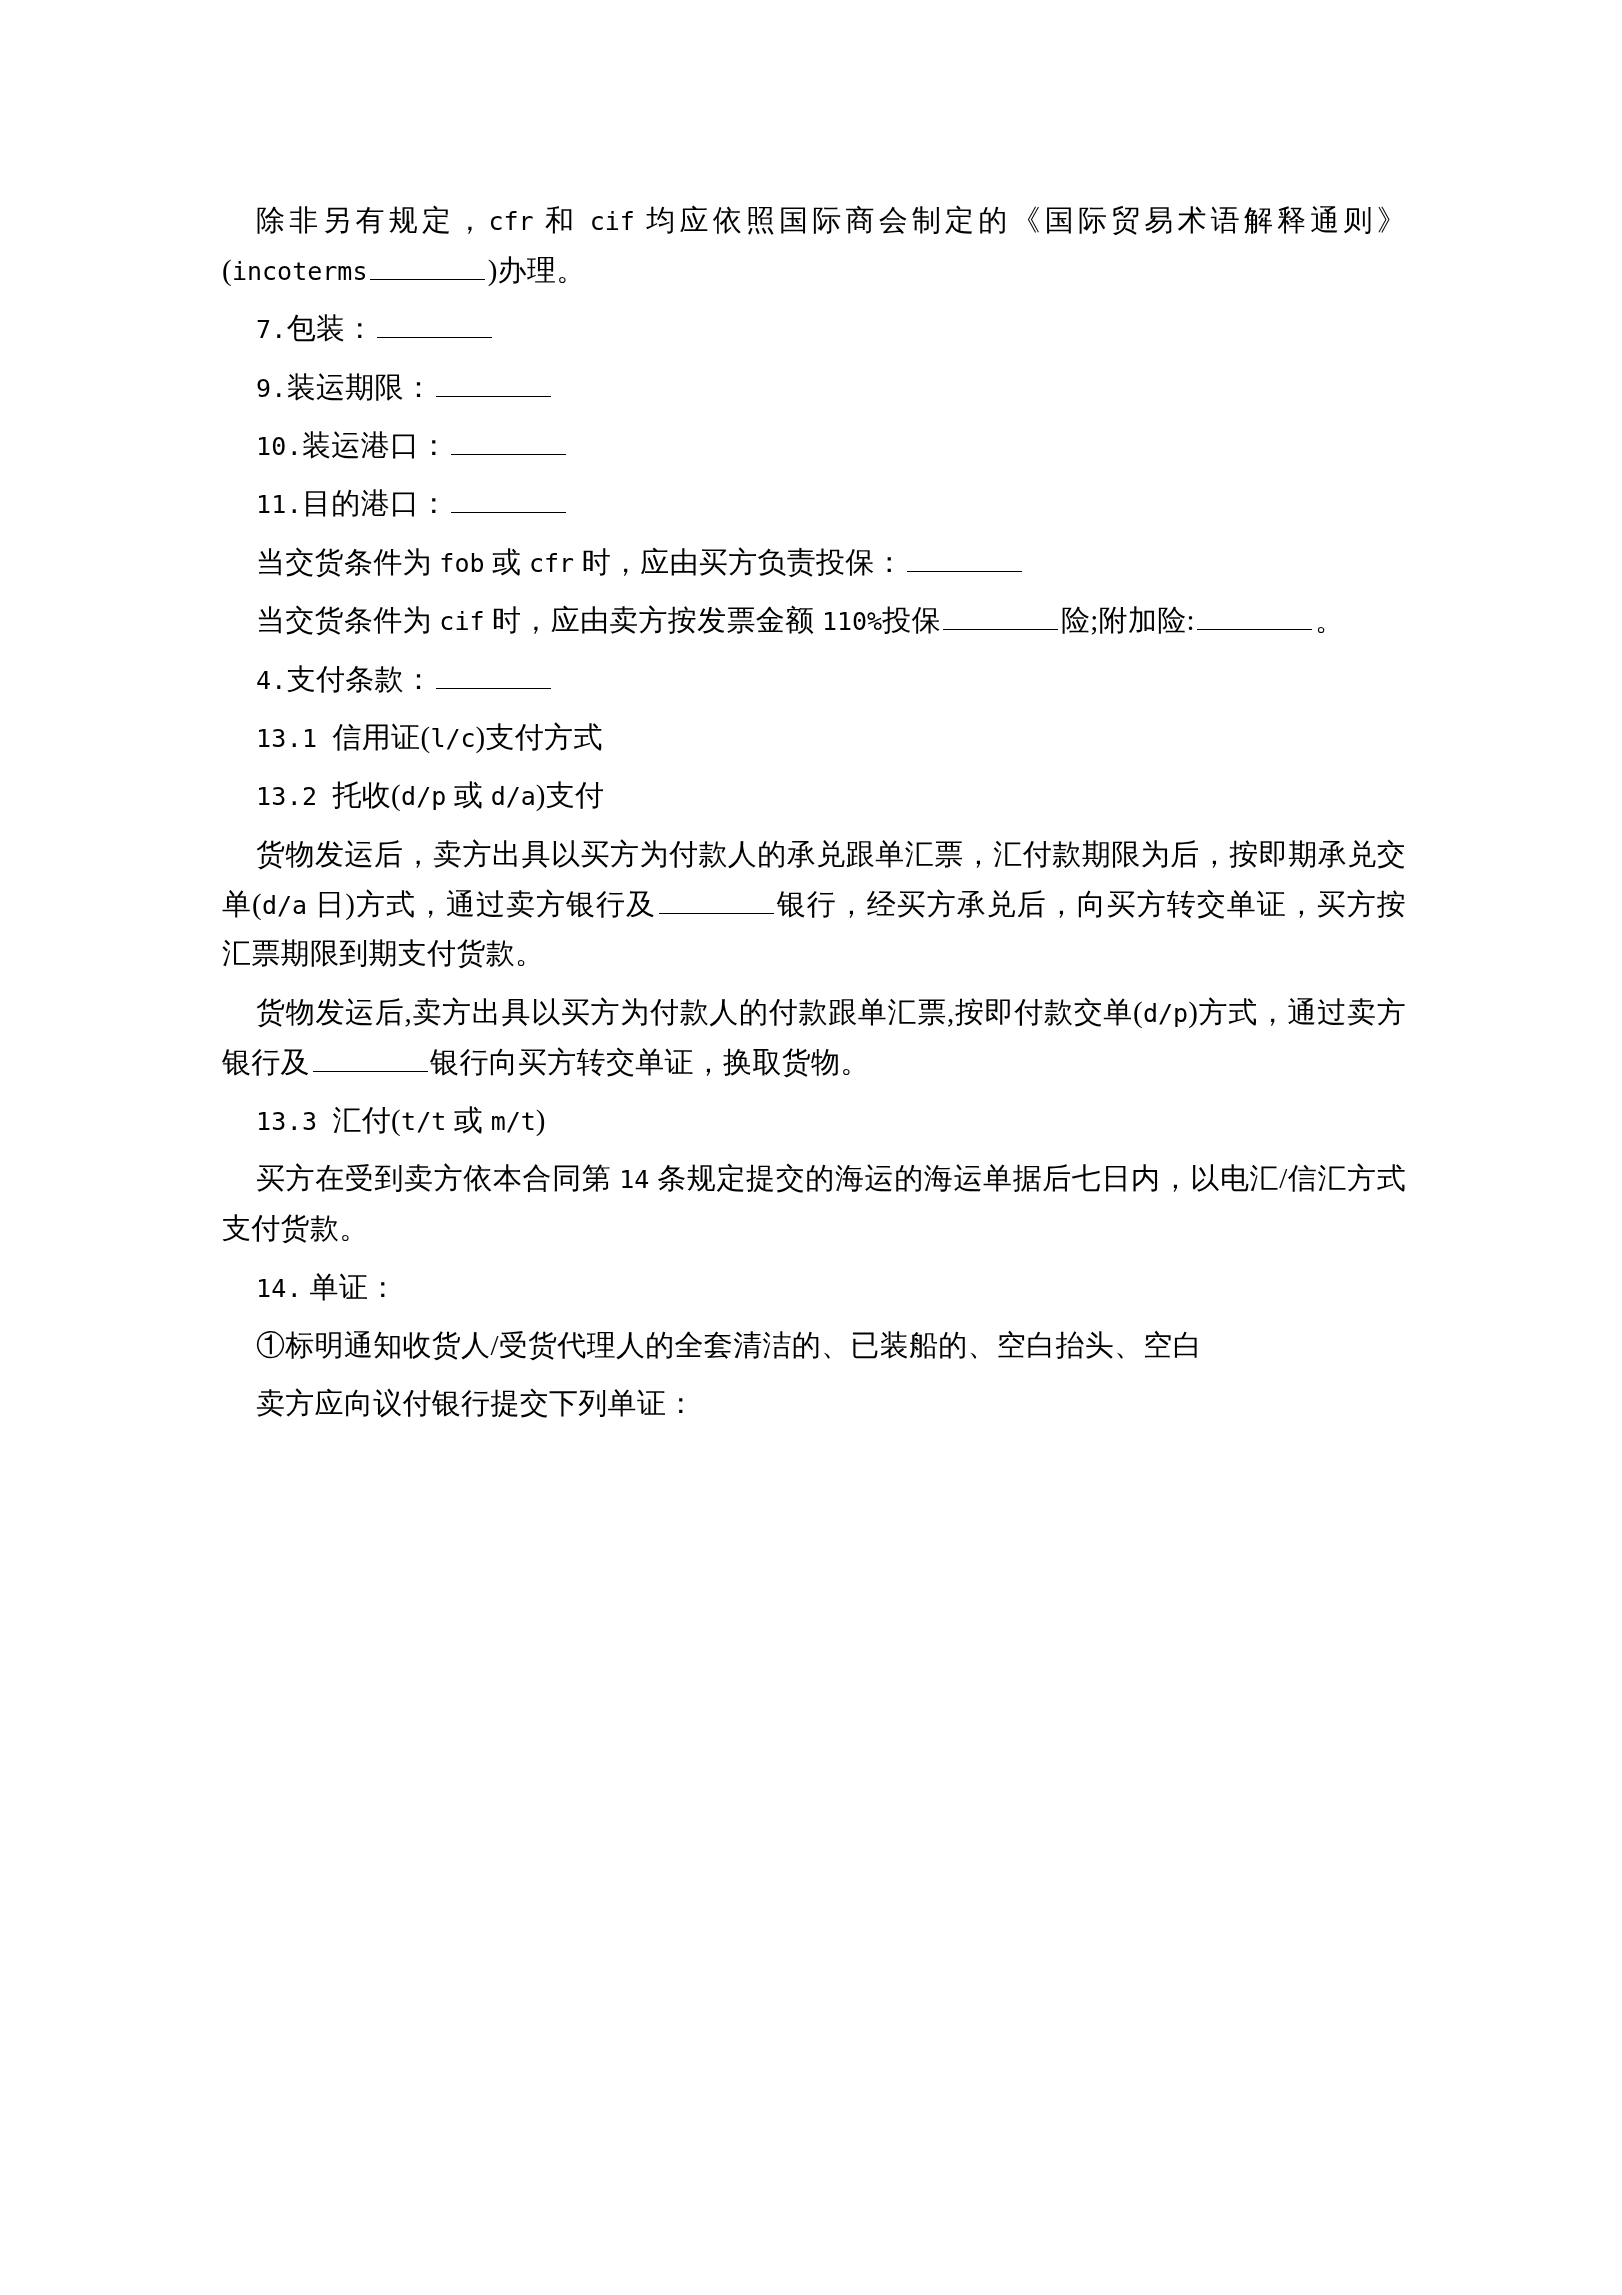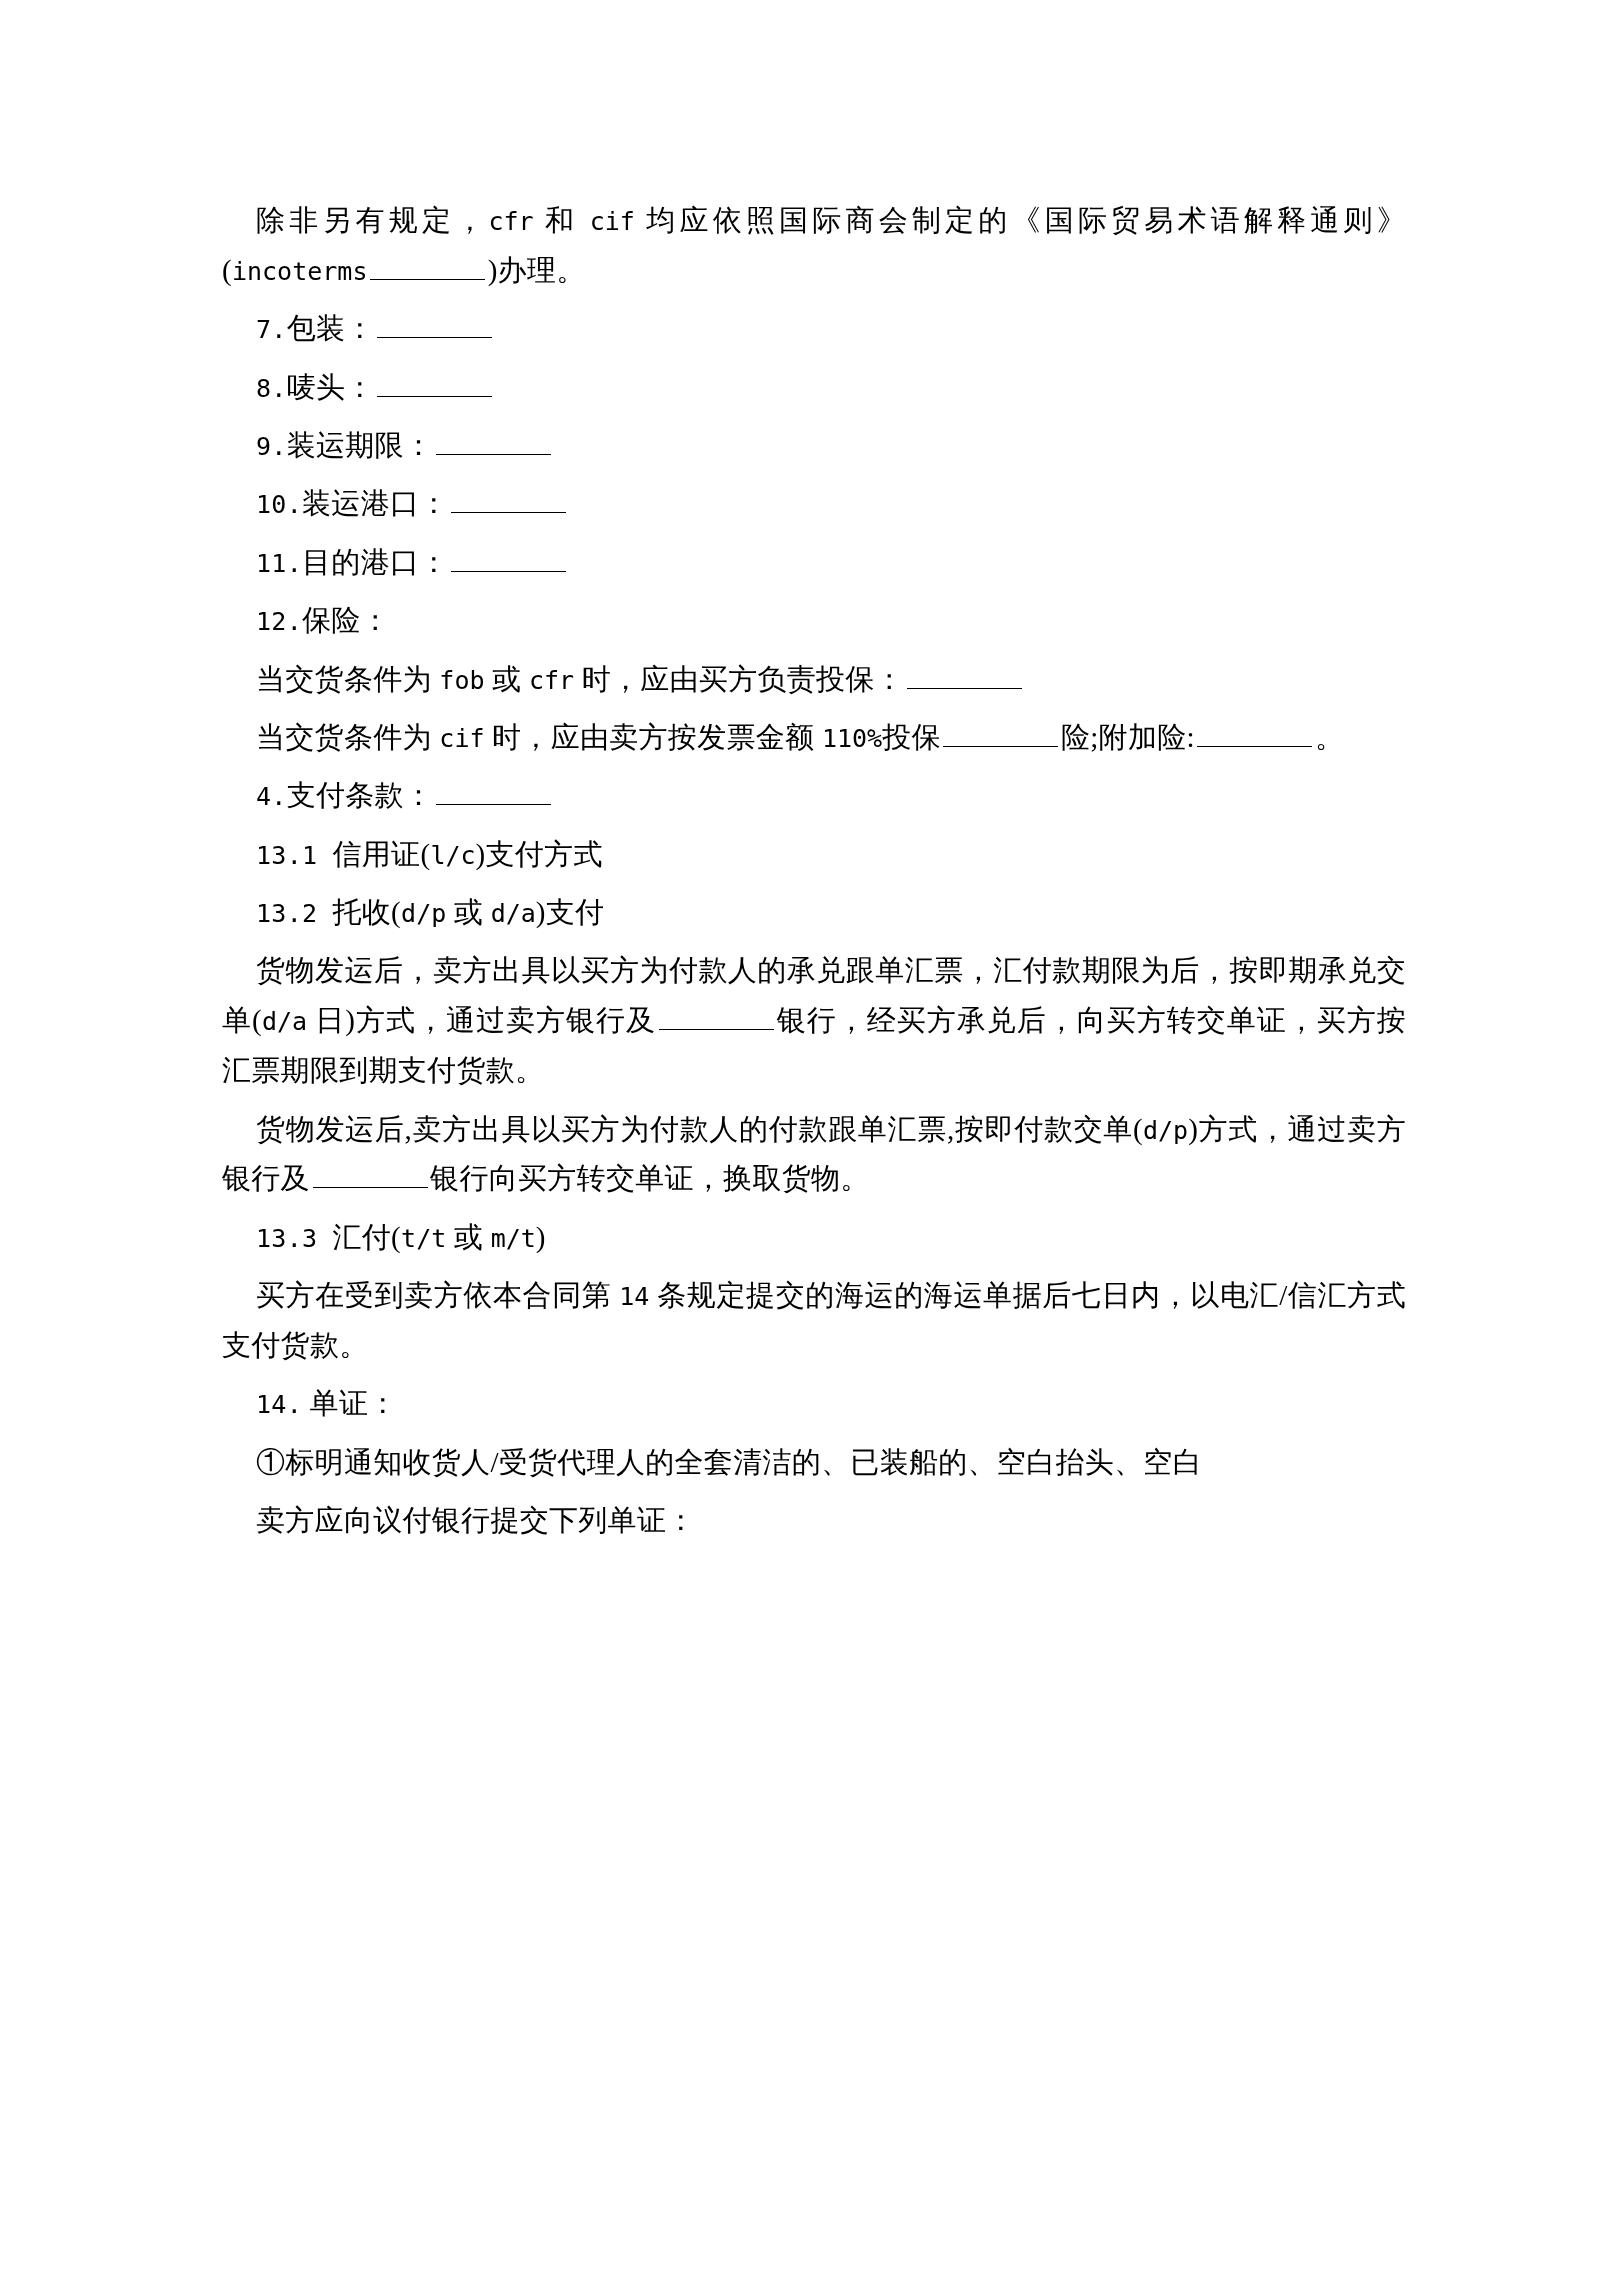--- a/index.html
+++ b/index.html
@@ -65,39 +65,33 @@
 
     <p class="para indent">
       <span>除非另有规定，</span><span class="latin">cfr</span><span> 和 </span><span class="latin">cif</span><span> 均应依照国际商会制定的《国际贸易术语解释通则》(</span><span class="latin">incoterms</span><span class="blank b-md"></span><span>)办理。</span>
     </p>
 
 
     <p class="para indent">
       <span class="num">7.</span><span>包装：</span><span class="blank b-md"></span>
     </p>
 
-    <p class="para indent">
-      <span class="num">8.</span><span>唛头：</span><span class="blank b-md"></span>
-    </p>
 
     <p class="para indent">
       <span class="num">9.</span><span>装运期限：</span><span class="blank b-md"></span>
     </p>
 
     <p class="para indent">
       <span class="num">10.</span><span>装运港口：</span><span class="blank b-md"></span>
     </p>
 
     <p class="para indent">
       <span class="num">11.</span><span>目的港口：</span><span class="blank b-md"></span>
     </p>
 
-    <p class="para indent">
-      <span class="num">12.</span><span>保险：</span>
-    </p>
 
     <p class="para indent">
       <span>当交货条件为 </span><span class="latin">fob</span><span> 或 </span><span class="latin">cfr</span><span> 时，应由买方负责投保：</span><span class="blank b-md"></span>
     </p>
 
     <p class="para indent">
       <span>当交货条件为 </span><span class="latin">cif</span><span> 时，应由卖方按发票金额 </span><span class="latin">110%</span><span>投保</span><span class="blank b-md"></span><span>险;附加险:</span><span class="blank b-md"></span><span>。</span>
     </p>
 
     <p class="para indent">

